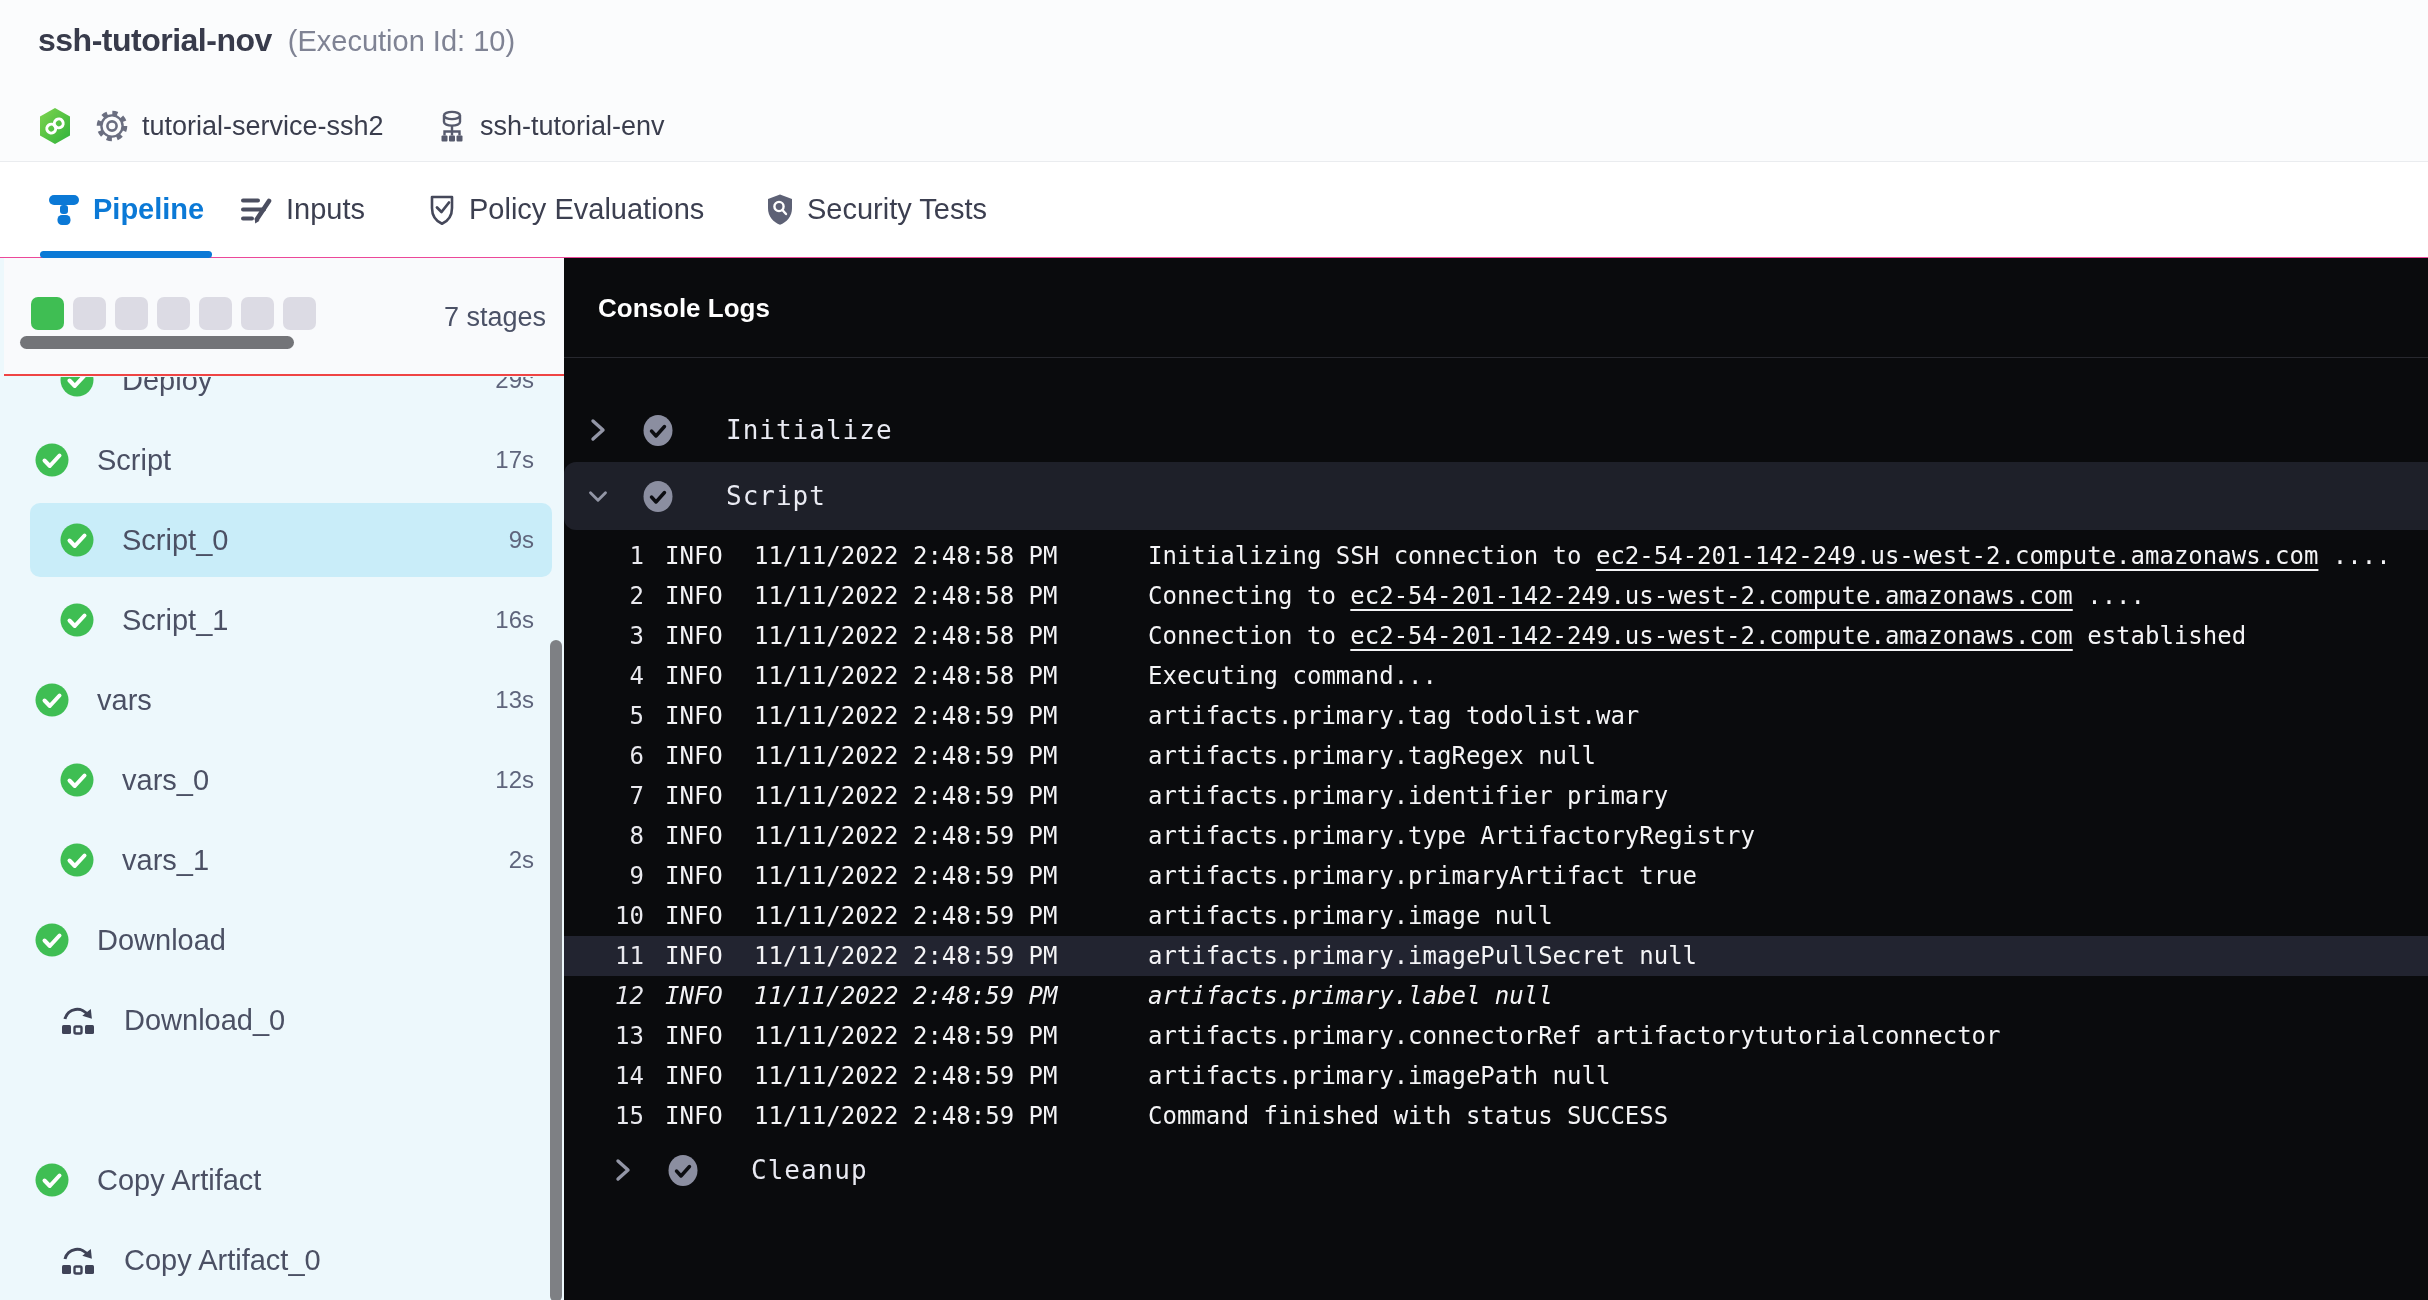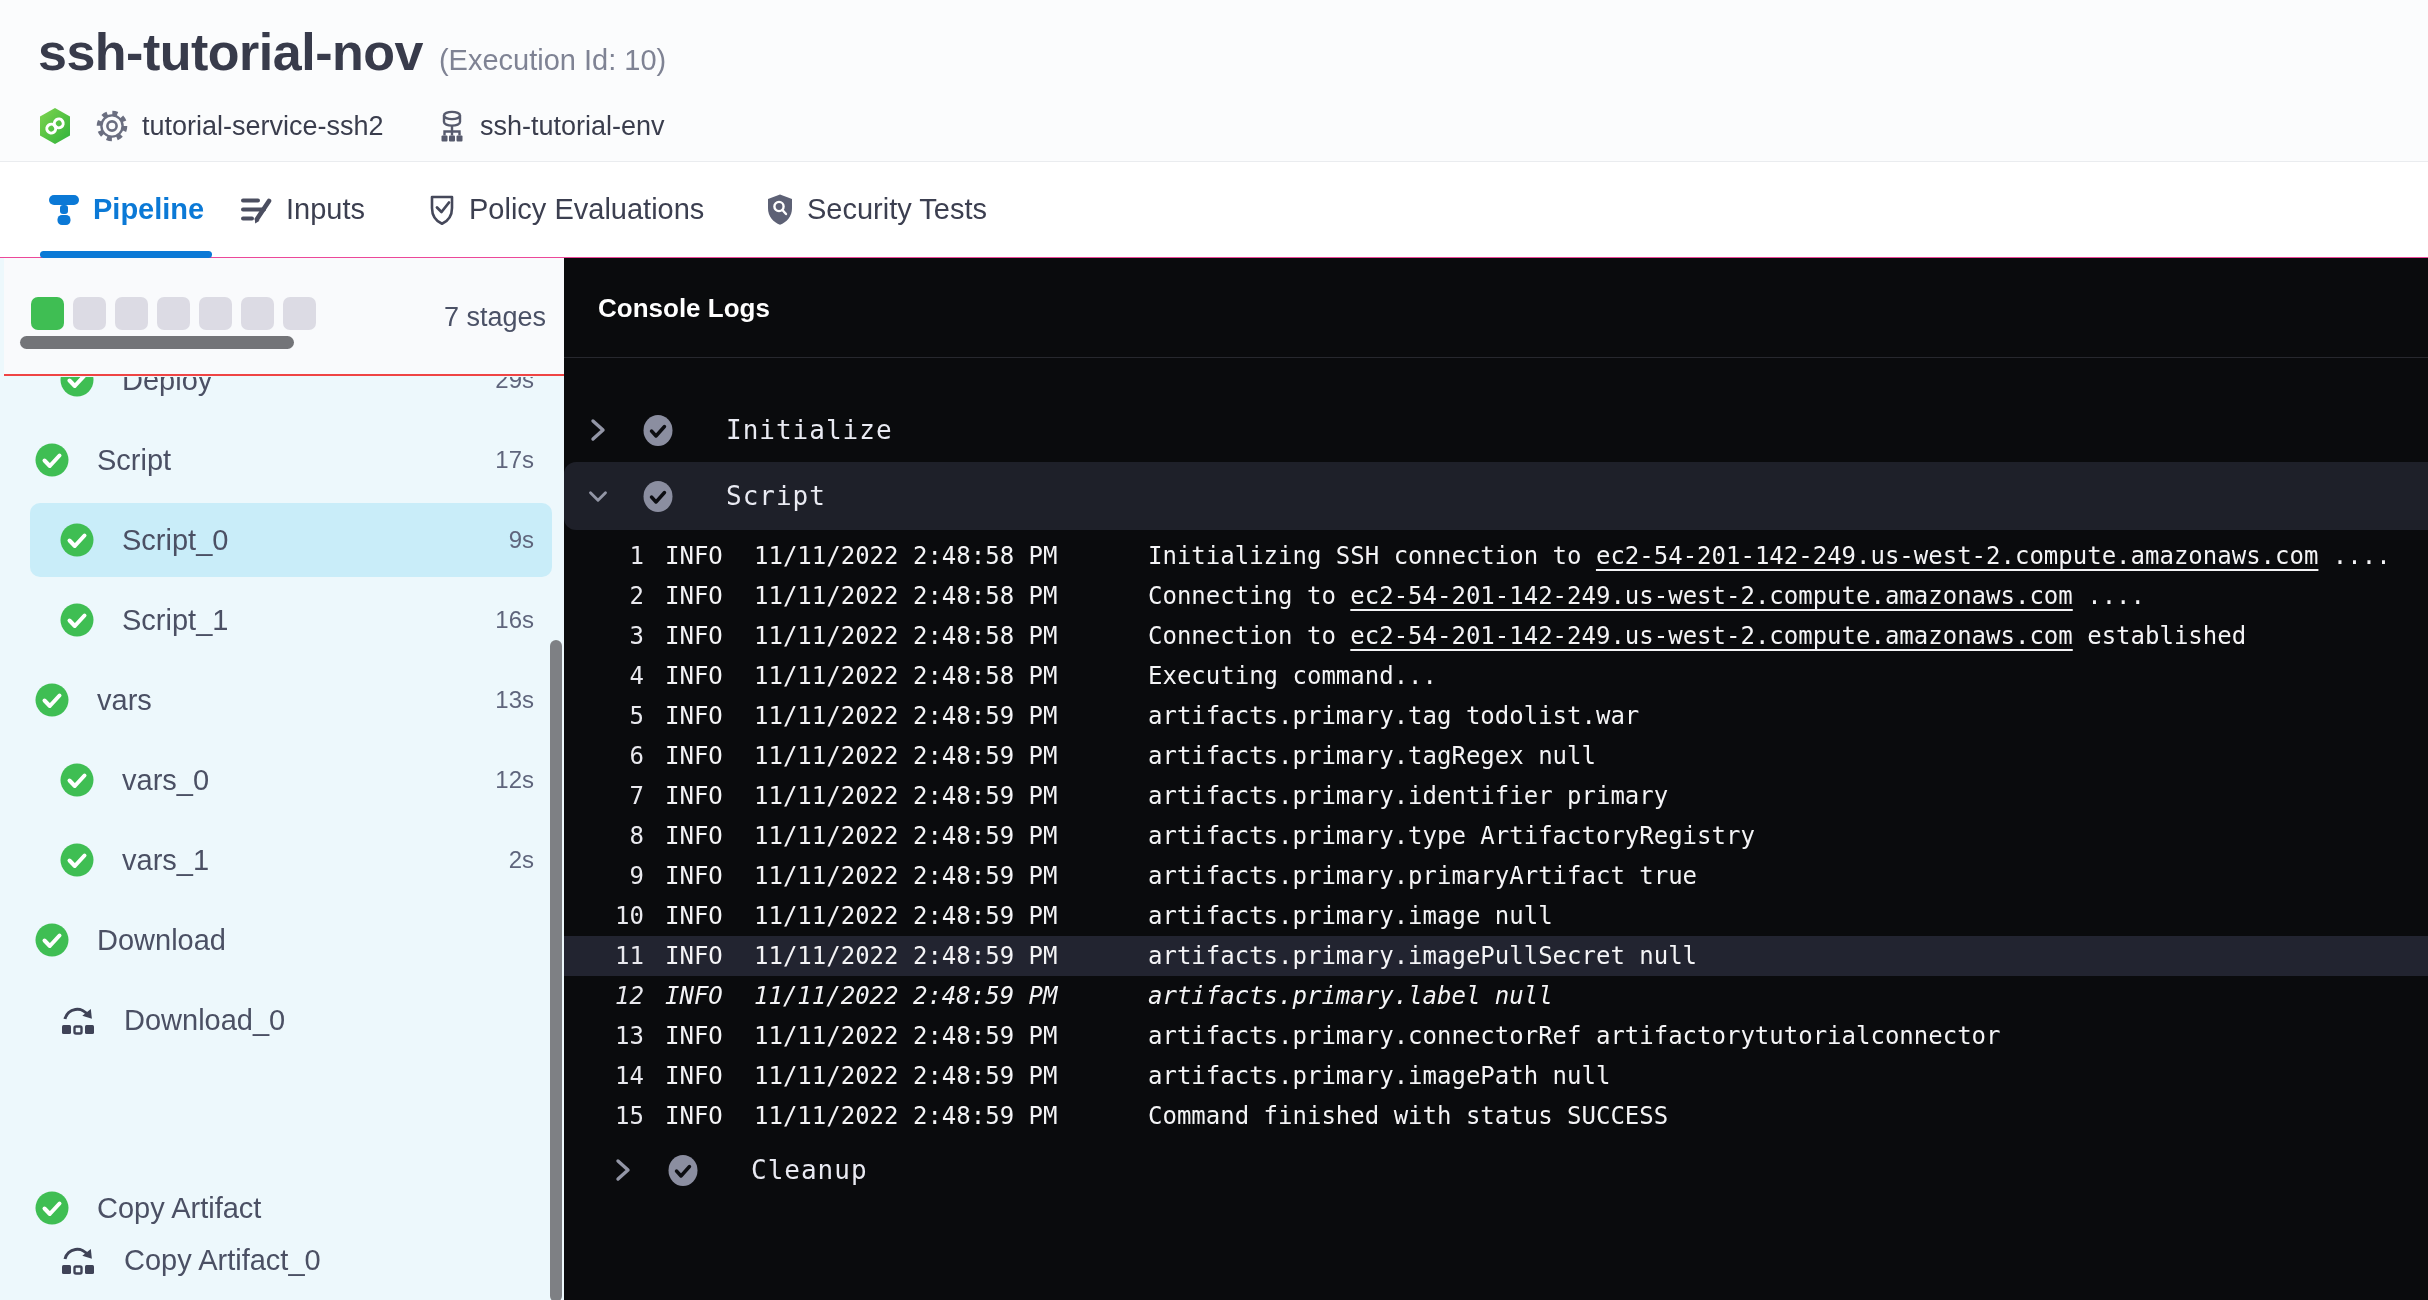--- a/index.html
+++ b/index.html
@@ -2,21 +2,21 @@
 <html><head>
 <meta charset="utf-8">
 <style>
   html,body{margin:0;padding:0;background:#ffffff;}
   .app{position:relative;width:2428px;height:1300px;overflow:hidden;background:#ffffff;
        font-family:"Liberation Sans",sans-serif;-webkit-font-smoothing:antialiased;}
 
   
   .header{position:absolute;top:0;left:0;right:0;height:161px;background:#fbfcfd;border-bottom:1px solid #eaecef;}
   .h-title-row{position:absolute;left:38px;top:22px;display:flex;align-items:baseline;gap:16px;}
-  .h-title{font-size:52px;font-weight:bold;color:#383b4b;letter-spacing:-0.5px;}
+  .h-title{font-size:32px;font-weight:bold;color:#383b4b;letter-spacing:-0.5px;}
   .h-exec{font-size:29px;color:#7f8394;}
   .h-meta{position:absolute;left:38px;top:104px;height:44px;width:900px;}
   .h-meta .abs{position:absolute;top:50%;transform:translateY(-50%);}
   .meta-label{font-size:27px;color:#3a3d4d;}
 
   
   .tabbar{position:absolute;top:162px;left:0;right:0;height:95px;background:#ffffff;border-bottom:1px solid #ec4899;}
   .tab{position:absolute;top:0;height:100%;display:flex;align-items:center;gap:13px;cursor:pointer;}
   .tab-label{font-size:29px;color:#3c3f50;}
   .tab.active .tab-label{font-weight:bold;}
@@ -268,21 +268,21 @@
        <rect x="25" y="21" width="9" height="9" rx="1.5"></rect>
               </g>
      <rect x="14.5" y="22.5" width="7" height="7" rx="1.5" fill="none" stroke="#3f4357" stroke-width="2.4"></rect>
      <path d="M5 15 A 12.5 12.5 0 0 1 28 11.5" fill="none" stroke="#3f4357" stroke-width="3"></path>
      <path d="M29.5 4.5 L33.5 13.5 L23.5 13.5 Z" fill="#3f4357" transform="rotate(18 28.5 9)"></path>
             </svg>
           </span>
     <span class="srow-label">Download_0</span>
     <span class="srow-duration"></span>
         </div>
-        <div class="srow stage" style="top: 791px;">
+        <div class="srow stage" style="top: 763px;">
           <span class="selbg"></span>
     <span class="srow-icon">
             <svg width="34" height="34" viewBox="0 0 34 34" style="display:block;">
               <circle cx="17" cy="17" r="16.5" fill="#3fbe53"></circle>
      <polyline points="9.5,17.5 14.8,23 24.5,12.5" fill="none" stroke="#ffffff" stroke-width="4" stroke-linecap="round" stroke-linejoin="round"></polyline>
             </svg>
           </span>
     <span class="srow-label">Copy Artifact</span>
     <span class="srow-duration"></span>
         </div>

